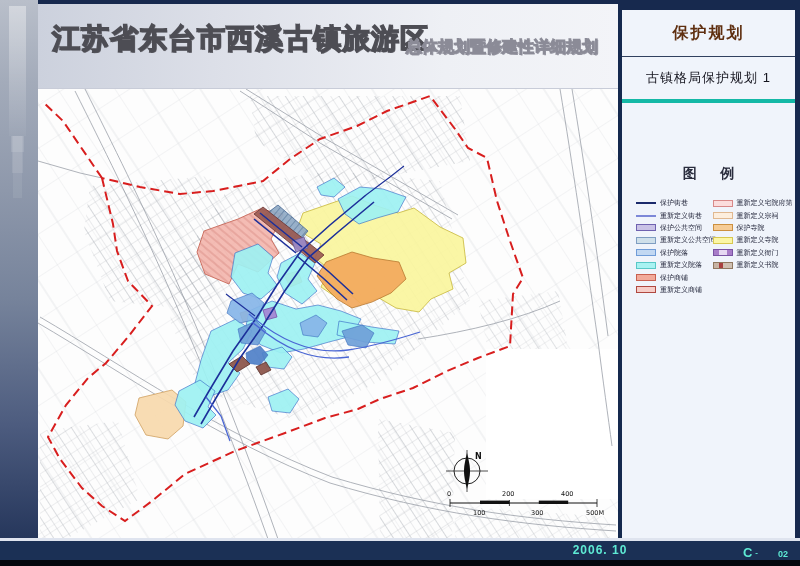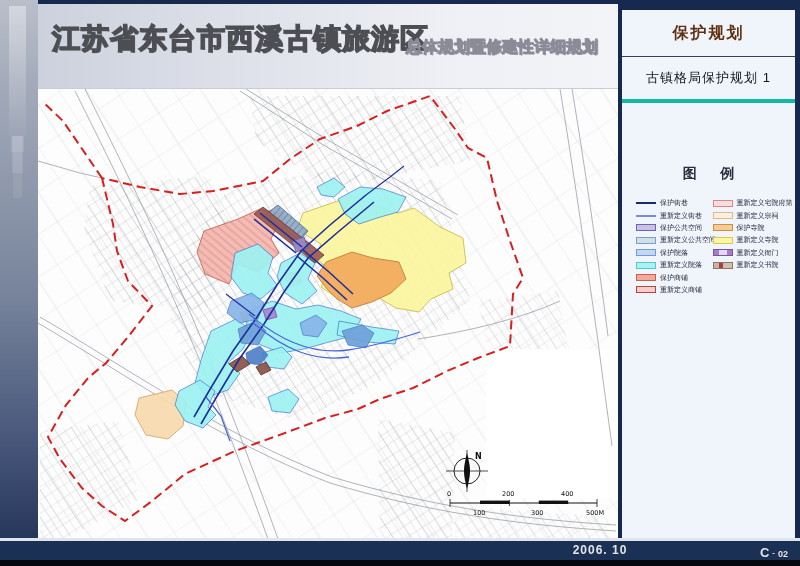--- a/index.html
+++ b/index.html
@@ -37,26 +37,26 @@
   .legend{position:relative;}
   .legend-title{margin-top:62px;text-align:center;font-size:14px;font-weight:bold;color:#2a2d3e;white-space:pre;}
   .legend-cols{display:flex;margin-top:14px;padding:0 6px 0 14px;}
   .lg-col{width:50%;}
   .lg-row{display:flex;align-items:center;height:12.4px;}
   .sw{width:20px;height:7px;background:#fff;border:1px solid #999;flex:0 0 auto;box-sizing:border-box;}
   .lg-label{font-size:7px;color:#22253a;margin-left:4px;white-space:nowrap;letter-spacing:0;}
 
   
   .footer-sep{position:absolute;left:0;top:538px;width:800px;height:3px;background:#dfe4ef;}
-  .footer{position:absolute;left:0;top:541px;width:800px;height:19px;background:#1b3055;color:#e5e5e5;}
+  .footer{position:absolute;left:0;top:541px;width:800px;height:19px;background:#1b3055;color:#5eead4;}
   .footer .date{position:absolute;left:540px;top:2px;width:120px;text-align:center;font-size:12px;font-weight:bold;letter-spacing:1px;}
   .footer .sheet{position:absolute;right:12px;top:2px;font-weight:bold;}
   .footer .sheet .c{font-size:13px;}
   .footer .sheet .sep{font-size:8px;vertical-align:2px;margin:0 3px;}
-  .footer .sheet .num{font-size:9px;}
+  .footer .sheet .num{font-size:9px;margin-left:17px;}
   .bottom-black{position:absolute;left:0;top:560px;width:800px;height:6px;background:#04070d;}
 </style>
 </head>
 <body>
 
 <div class="page">
 
   <div class="left-strip">
     <div class="pagoda"></div>
   </div>

